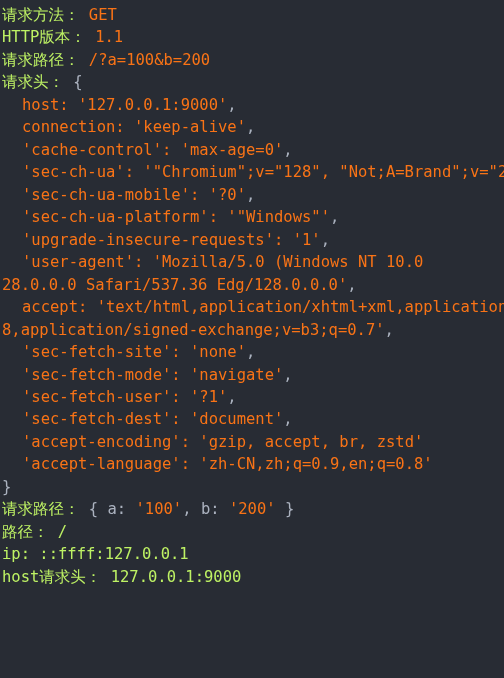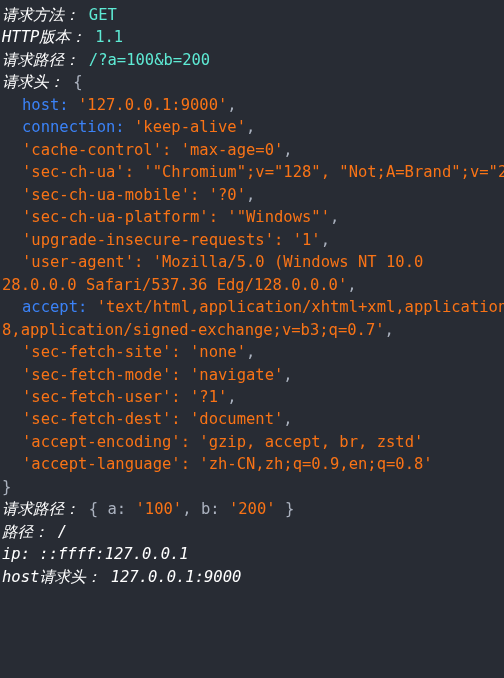--- a/index.html
+++ b/index.html
@@ -16,31 +16,30 @@
       padding: 4px 2px;
       overflow: hidden;
       width: 504px;
       height: 678px;
       white-space: nowrap;
     }
     .line {
       display: block;
     }
     .label {
-      color: #ffffff;
-      font-style: italic;
+      color: #bef264;
     }
     .key {
-      color: #3b82f6;
+      color: #f97316;
     }
     .string {
       color: #f97316;
     }
     .value {
-      color: #5eead4;
+      color: #f97316;
       margin-top: 19px;
     }
     .punct {
       color: #abb2bf;
     }
     .brace {
       color: #abb2bf;
     }
     .indent1 {
       padding-left: 20px;

